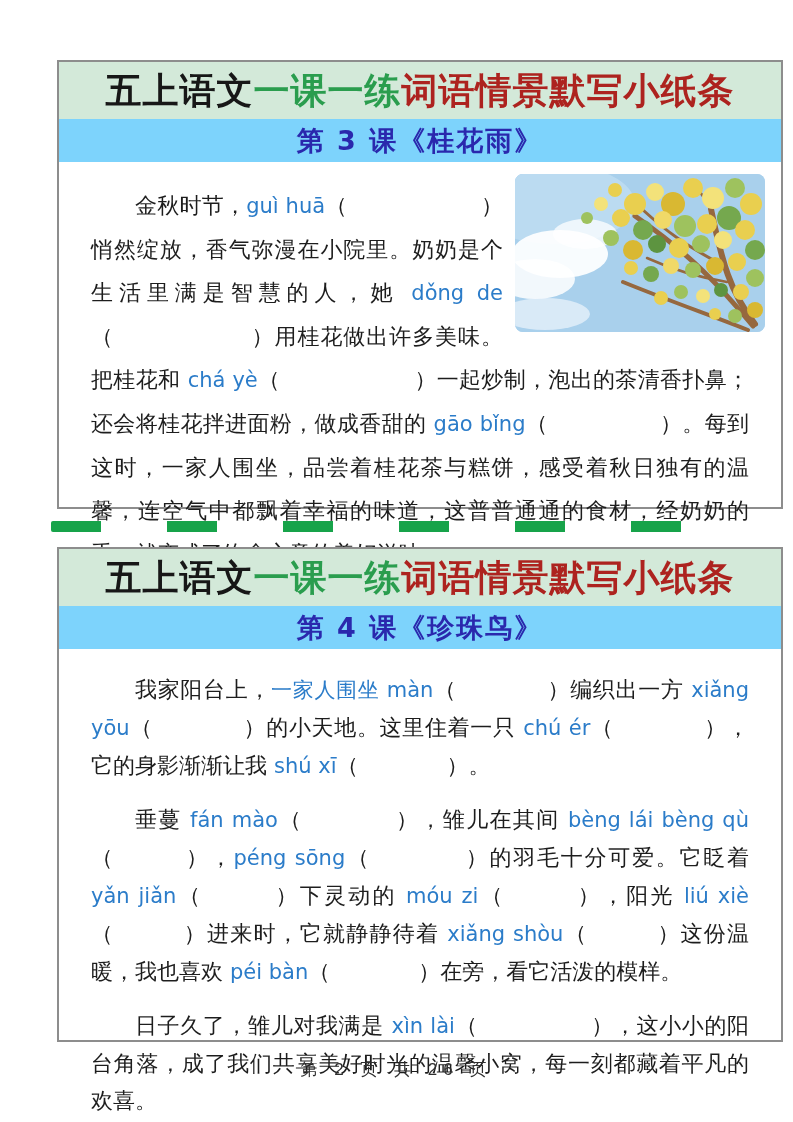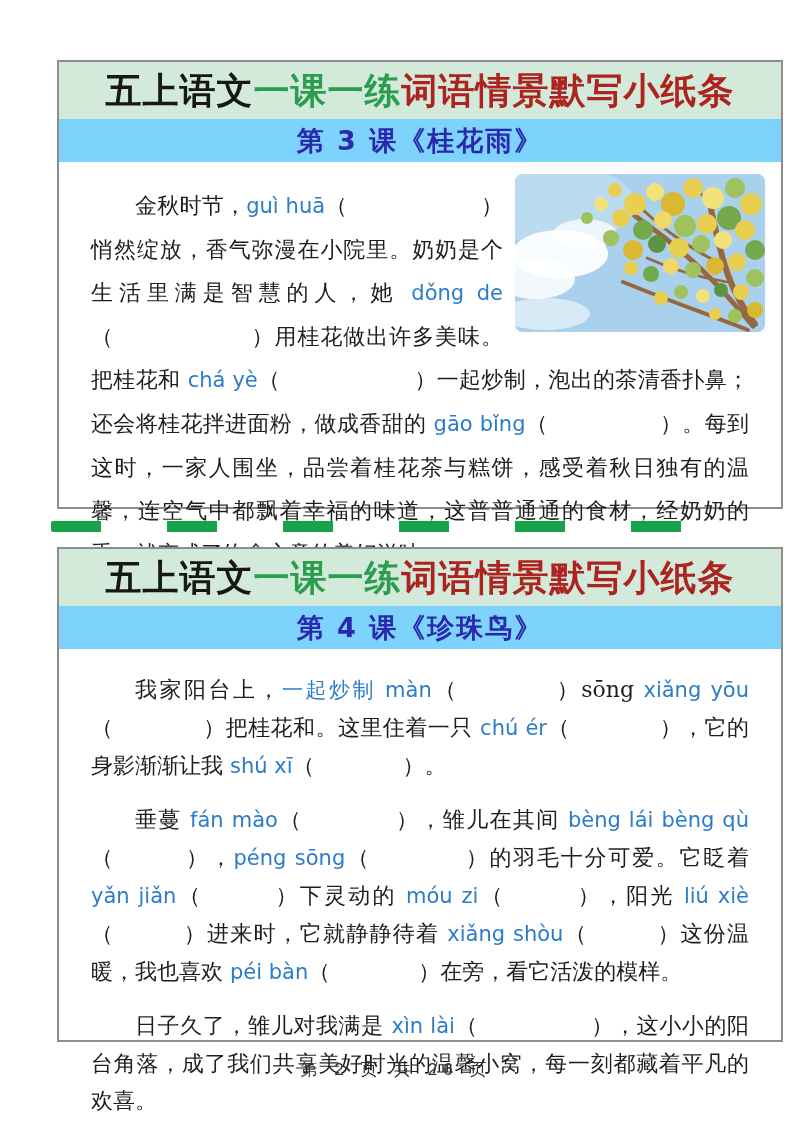--- a/index.html
+++ b/index.html
@@ -170,21 +170,21 @@
 
   <section class="card card-2">
     <header class="title-band">
       <span><span class="t-black">五上语文</span><span class="t-green">一课一练</span><span class="t-red">词语情景默写小纸条</span></span>
     </header>
     <div class="subtitle-band">
       <span>第 4 课《珍珠鸟》</span>
     </div>
     <div class="body body-s2">
       <div>
-          <p><span class="cn">我家阳台上，</span><span class="py">一起炒制 màn</span><span class="cn">（　　　　）sōng </span><span class="py">xiǎng yōu</span><span class="cn">（　　　　）把桂花和。这里住着一只 </span><span class="py">chú ér</span><span class="cn">（　　　　），它的身影渐渐让我 </span><span class="py">shú xī</span><span class="cn">（　　　　）。</span></p>
+          <p><span class="cn">我家阳台上，</span><span class="py">一家人围坐 màn</span><span class="cn">（　　　　）编织出一方 </span><span class="py">xiǎng yōu</span><span class="cn">（　　　　）的小天地。这里住着一只 </span><span class="py">chú ér</span><span class="cn">（　　　　），它的身影渐渐让我 </span><span class="py">shú xī</span><span class="cn">（　　　　）。</span></p>
           <p><span class="cn">垂蔓 </span><span class="py">fán mào</span><span class="cn">（　　　　），雏儿在其间 </span><span class="py">bèng lái bèng qù</span><span class="cn">（　　　），</span><span class="py">péng sōng</span><span class="cn">（　　　　）的羽毛十分可爱。它眨着 </span><span class="py">yǎn jiǎn</span><span class="cn">（　　　）下灵动的 </span><span class="py">móu zi</span><span class="cn">（　　　），阳光 </span><span class="py">liú xiè</span><span class="cn">（　　　）进来时，它就静静待着 </span><span class="py">xiǎng shòu</span><span class="cn">（　　　）这份温暖，我也喜欢 </span><span class="py">péi bàn</span><span class="cn">（　　　　）在旁，看它活泼的模样。</span></p>
           <p><span class="cn">日子久了，雏儿对我满是 </span><span class="py">xìn lài</span><span class="cn">（　　　　　），这小小的阳台角落，成了我们共享美好时光的温馨小窝，每一刻都藏着平凡的欢喜。</span></p>
         </div>
     </div>
   </section>
 
   <footer class="page-footer">第 2 页 共 26 页</footer>
 
 </div>
 

